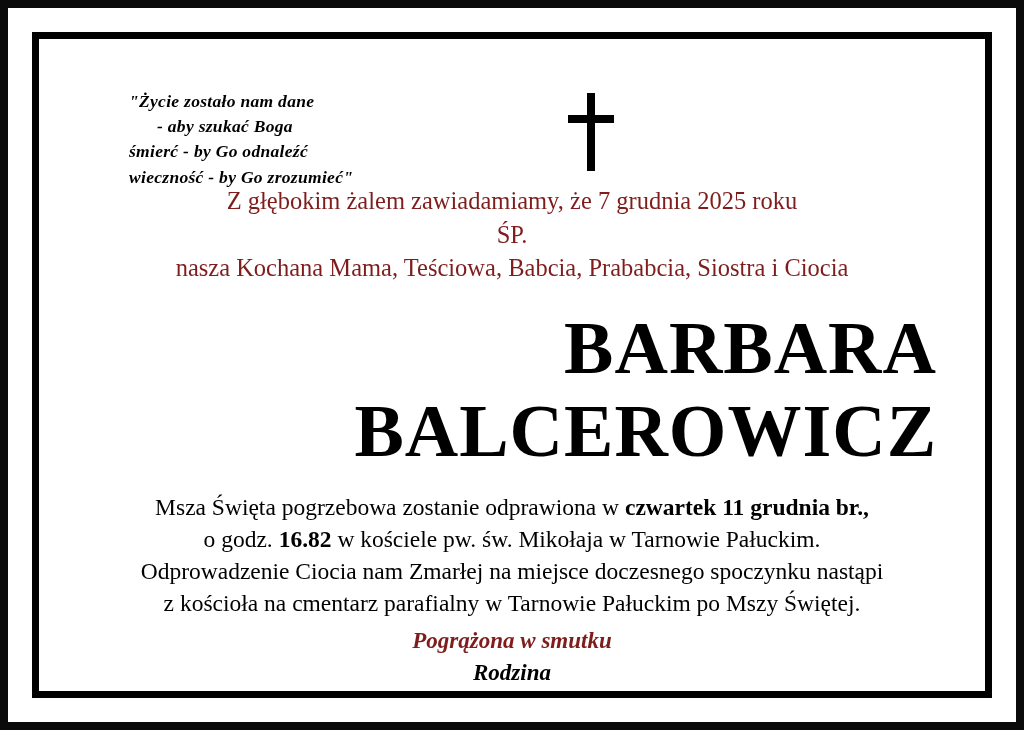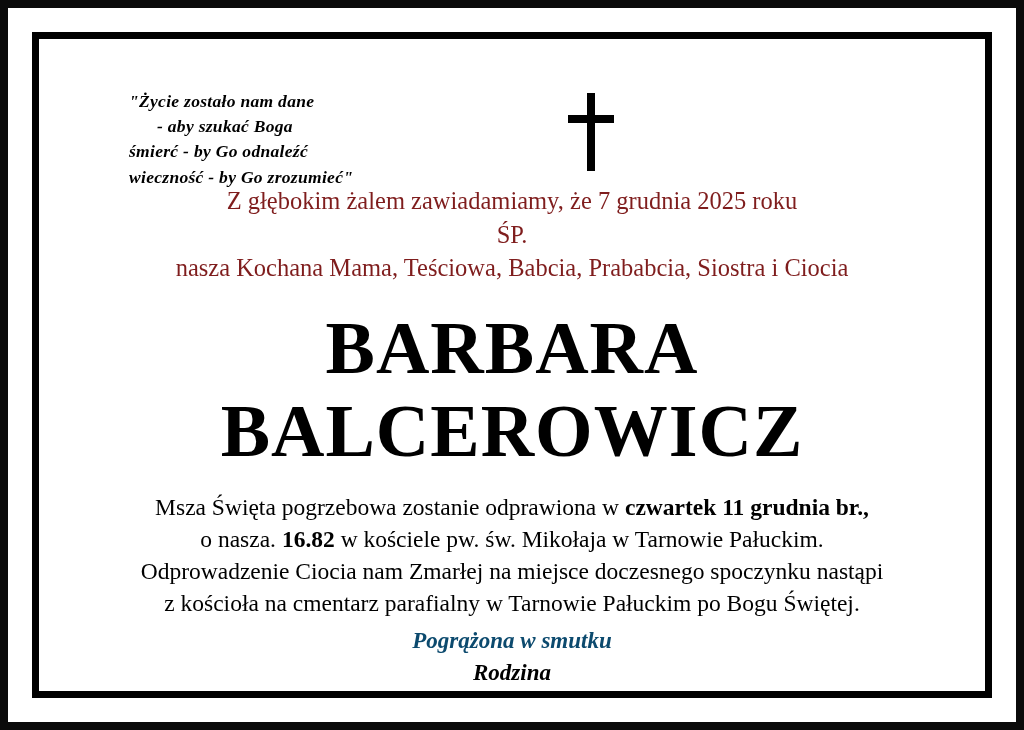--- a/index.html
+++ b/index.html
@@ -107,21 +107,21 @@
     text-align: center;
     font-size: 24.5px;
     line-height: 1.37;
     color: #7f1d1d;
     margin-top: 2px;
   }
   .announce div { white-space: nowrap; }
 
   
   .name-block {
-    text-align: center;
+    text-align: right;
     margin-top: 22px;
   }
   .name-line {
     font-size: 74px;
     font-weight: bold;
     line-height: 1.12;
     letter-spacing: 1px;
     color: #000;
     white-space: nowrap;
   }
@@ -136,21 +136,21 @@
   }
   .details div { white-space: nowrap; }
   .details b { font-weight: bold; }
 
   .mourn {
     text-align: center;
     font-size: 23px;
     font-style: italic;
     font-weight: bold;
     margin-top: 8px;
-    color: #0c4a6e;
+    color: #7f1d1d;
   }
   .family {
     text-align: center;
     font-size: 23px;
     font-style: italic;
     font-weight: bold;
     margin-top: 6px;
     color: #000;
   }
 </style>
@@ -182,23 +182,23 @@
           <div>nasza Kochana Mama, Teściowa, Babcia, Prababcia, Siostra i Ciocia</div>
         </div>
 
         <div class="name-block">
           <div class="name-line">BARBARA</div>
           <div class="name-line">BALCEROWICZ</div>
         </div>
 
         <div class="details">
           <div><span>Msza Święta pogrzebowa zostanie odprawiona w </span><b>czwartek 11 grudnia br.,</b></div>
-          <div><span>o nasza. </span><b>16.82</b><span> w kościele pw. św. Mikołaja w Tarnowie Pałuckim.</span></div>
+          <div><span>o godz. </span><b>16.82</b><span> w kościele pw. św. Mikołaja w Tarnowie Pałuckim.</span></div>
           <div>Odprowadzenie Ciocia nam Zmarłej na miejsce doczesnego spoczynku nastąpi</div>
-          <div>z kościoła na cmentarz parafialny w Tarnowie Pałuckim po Bogu Świętej.</div>
+          <div>z kościoła na cmentarz parafialny w Tarnowie Pałuckim po Mszy Świętej.</div>
         </div>
 
         <div class="mourn">Pogrążona w smutku</div>
         <div class="family">Rodzina</div>
 
       </div>
     </div>
   </div>
 </div>
 

